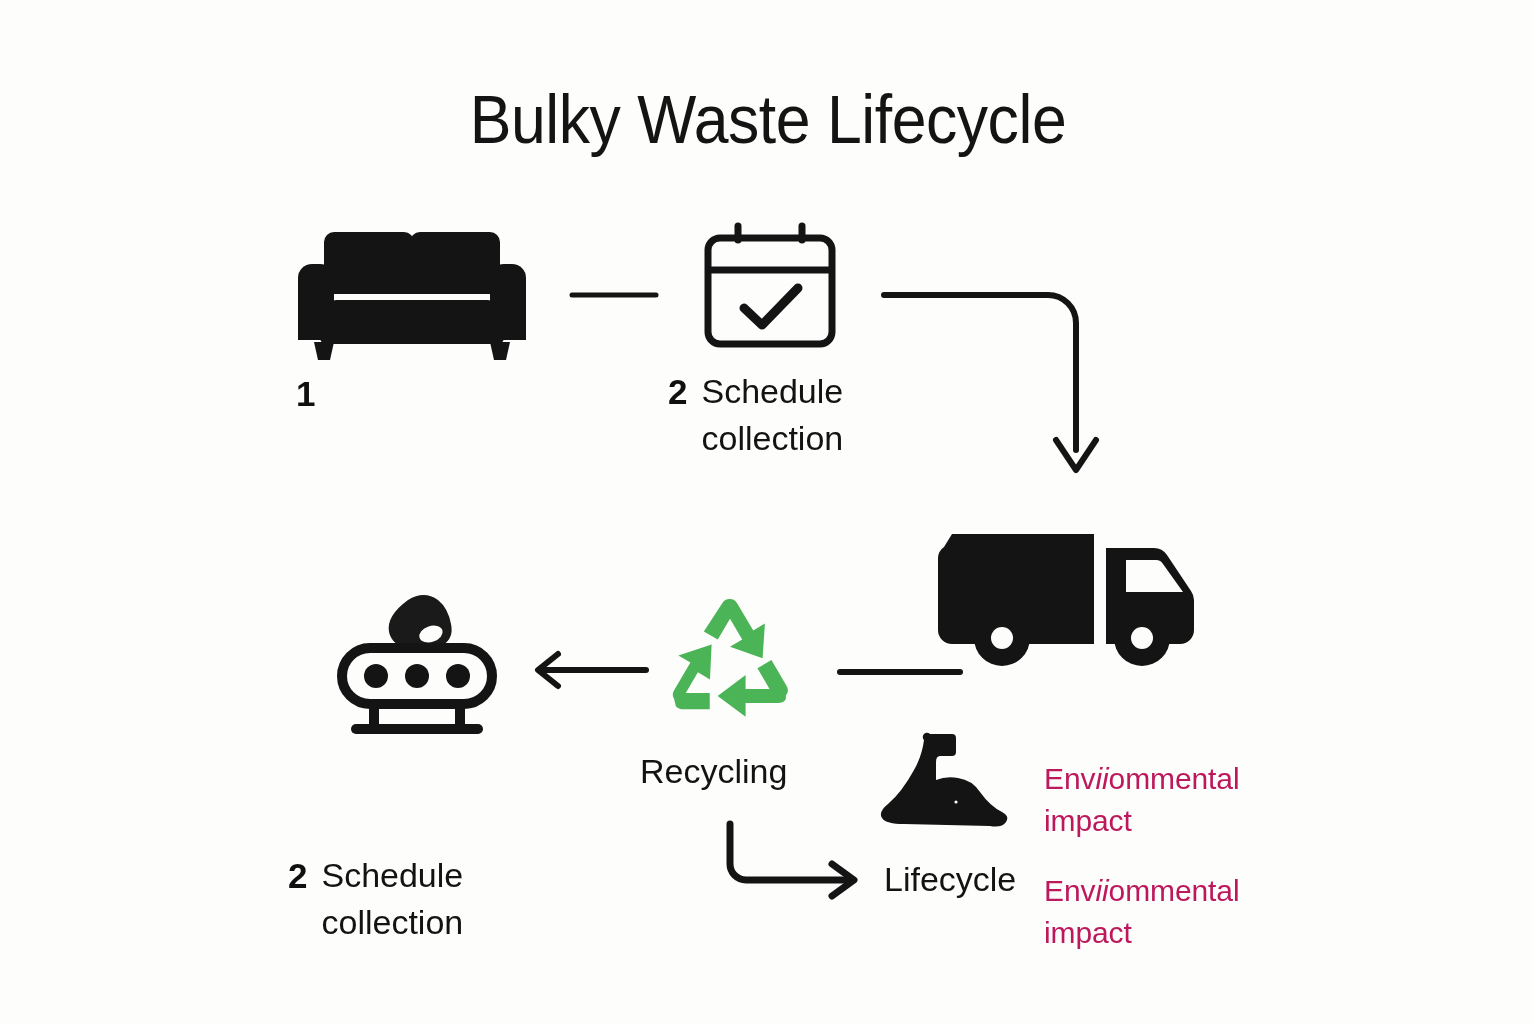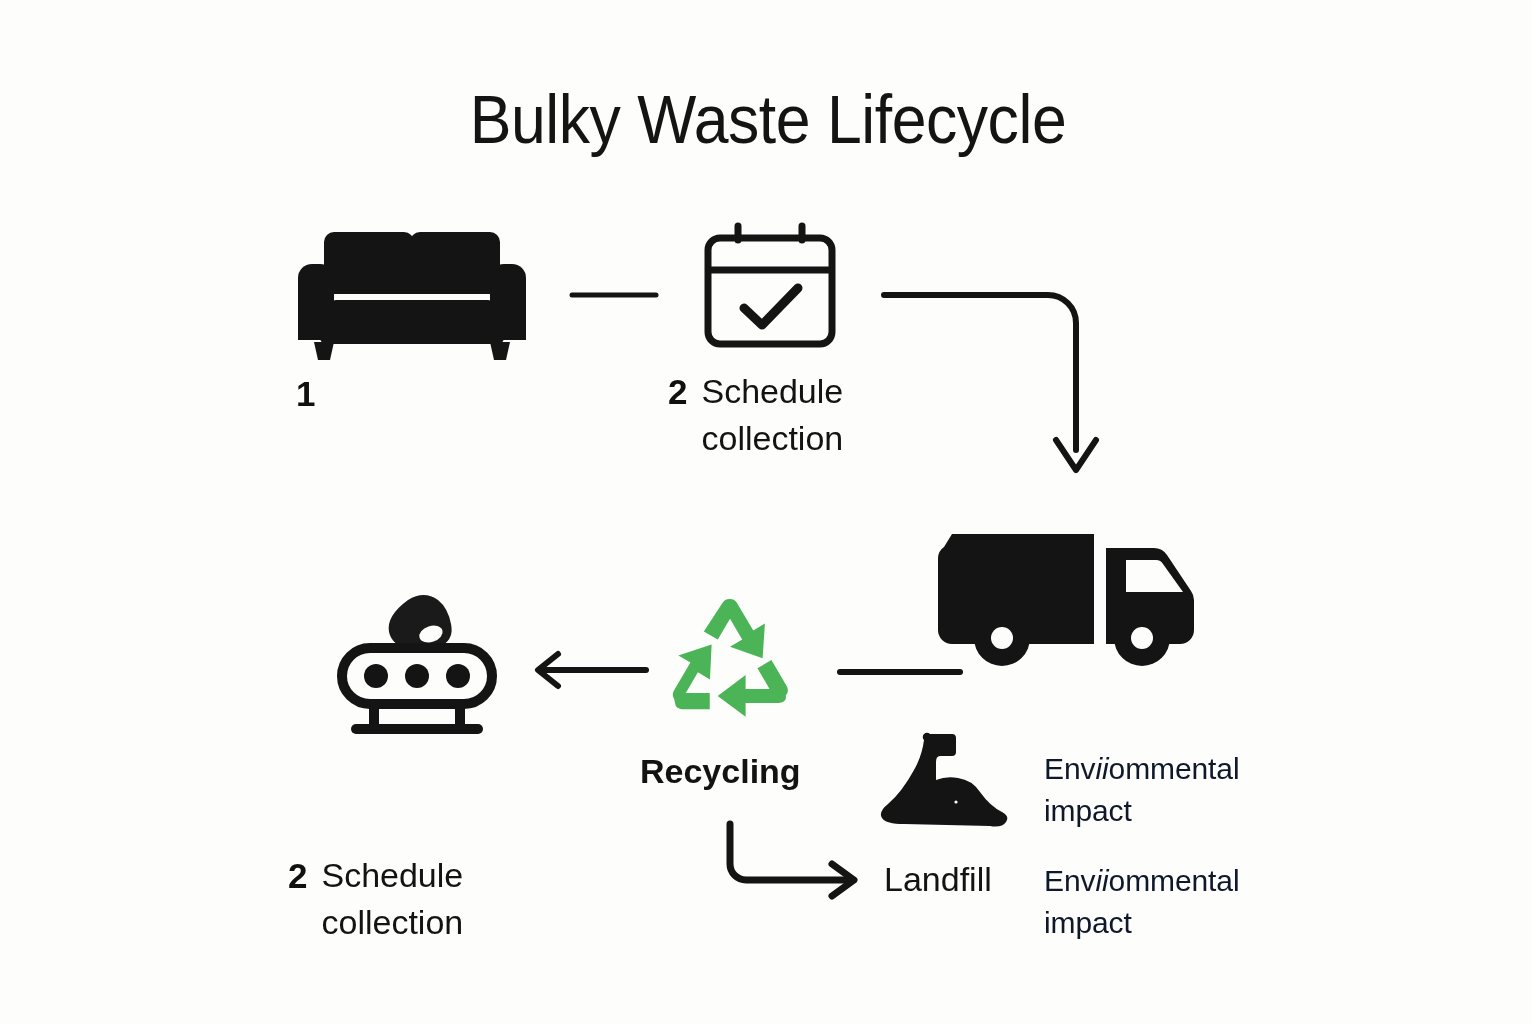--- a/index.html
+++ b/index.html
@@ -54,23 +54,24 @@
   }
   .plain-label {
     font-size: 34px;
     line-height: 47px;
     color: #131313;
     white-space: pre-line;
   }
   .impact-label {
     font-size: 30px;
     line-height: 42px;
-    color: #0f172a;
+    color: #be185d;
     white-space: pre-line;
     letter-spacing: -0.1px;
+    margin-top: 10px;
   }
   .impact-label .garble {
     font-style: italic;
   }
 
   
   .icon-box { display: block; }
   svg { display: block; overflow: visible; }
 </style>
 </head>
@@ -166,21 +167,21 @@
                l-12 -6.8 l16 -24.6 a7 7 0 0 1 6.5 -3.4 z"></path>
 
       <path d="M12 92 a7 7 0 0 1 -0.4 -6.9 l14.4 -24.6 l-10.4 -6 l28.6 -9.4 l-1.4 30 l-10.4 -6.2
                l-10.4 17.8 l20.6 0 l0 14 l-23.2 0 a7 7 0 0 1 -6 -2.7 z"></path>
 
       <path d="M108 92 a7 7 0 0 1 -6.2 3.3 l-28.4 0 l0 12 l-24 -18 l24 -18 l0 12 l20.6 0 l-10.4 -17.8
                l12 -7 l13.2 22.6 a7 7 0 0 1 -0.8 7.9 z"></path>
     </svg>
   </div>
 
-  <div class="abs plain-label" style="left:640px; top:748px; width:260px;font-weight:bold;">Recycling</div>
+  <div class="abs plain-label" style="left:640px; top:748px; width:260px;">Recycling</div>
 
   <div class="abs" style="left:528px; top:648px; width:130px; height:44px;">
     <svg width="130" height="44" viewBox="0 0 130 44">
       <line x1="14" y1="22" x2="118" y2="22" stroke="#141414" stroke-width="6" stroke-linecap="round"></line>
       <polyline points="30,6 10,22 30,38" fill="none" stroke="#141414" stroke-width="6" stroke-linecap="round" stroke-linejoin="round"></polyline>
     </svg>
   </div>
 
   <div class="abs icon-box" style="left:330px; top:588px; width:190px; height:150px;">
     <svg width="190" height="150" viewBox="0 0 190 150">
@@ -216,21 +217,21 @@
 
   <div class="abs icon-box" style="left:876px; top:728px; width:140px; height:100px;">
     <svg width="140" height="100" viewBox="0 0 140 100" fill="#141414">
       <path d="M54 6 h22 a4 4 0 0 1 4 4 v14 a4 4 0 0 1 -4 4 h-12 q-4 0 -4 6 v18
                q10 -4 22 -2 q14 2 22 14 q10 14 22 20 q8 4 4 10 q-4 6 -16 4
                l-86 -2 q-18 0 -22 -6 q-4 -6 6 -14 q14 -12 26 -34 q8 -14 10 -30 a4 4 0 0 1 6 -6 z"></path>
       <circle cx="80" cy="74" r="1.6" fill="#fdfdfb"></circle>
     </svg>
   </div>
 
-  <div class="abs plain-label" style="left:884px; top:856px; width:200px;">Landfill</div>
+  <div class="abs plain-label" style="left:884px; top:856px; width:200px;">Lifecycle</div>
 
   <div class="abs impact-label" style="left:1044px; top:748px; width:300px;"><span>Env</span><span class="garble">ii</span><span>ommental
 impact</span></div>
 
   <div class="abs impact-label" style="left:1044px; top:860px; width:300px;"><span>Env</span><span class="garble">ii</span><span>ommental
 impact</span></div>
 
 </div>
 
 </body></html>

